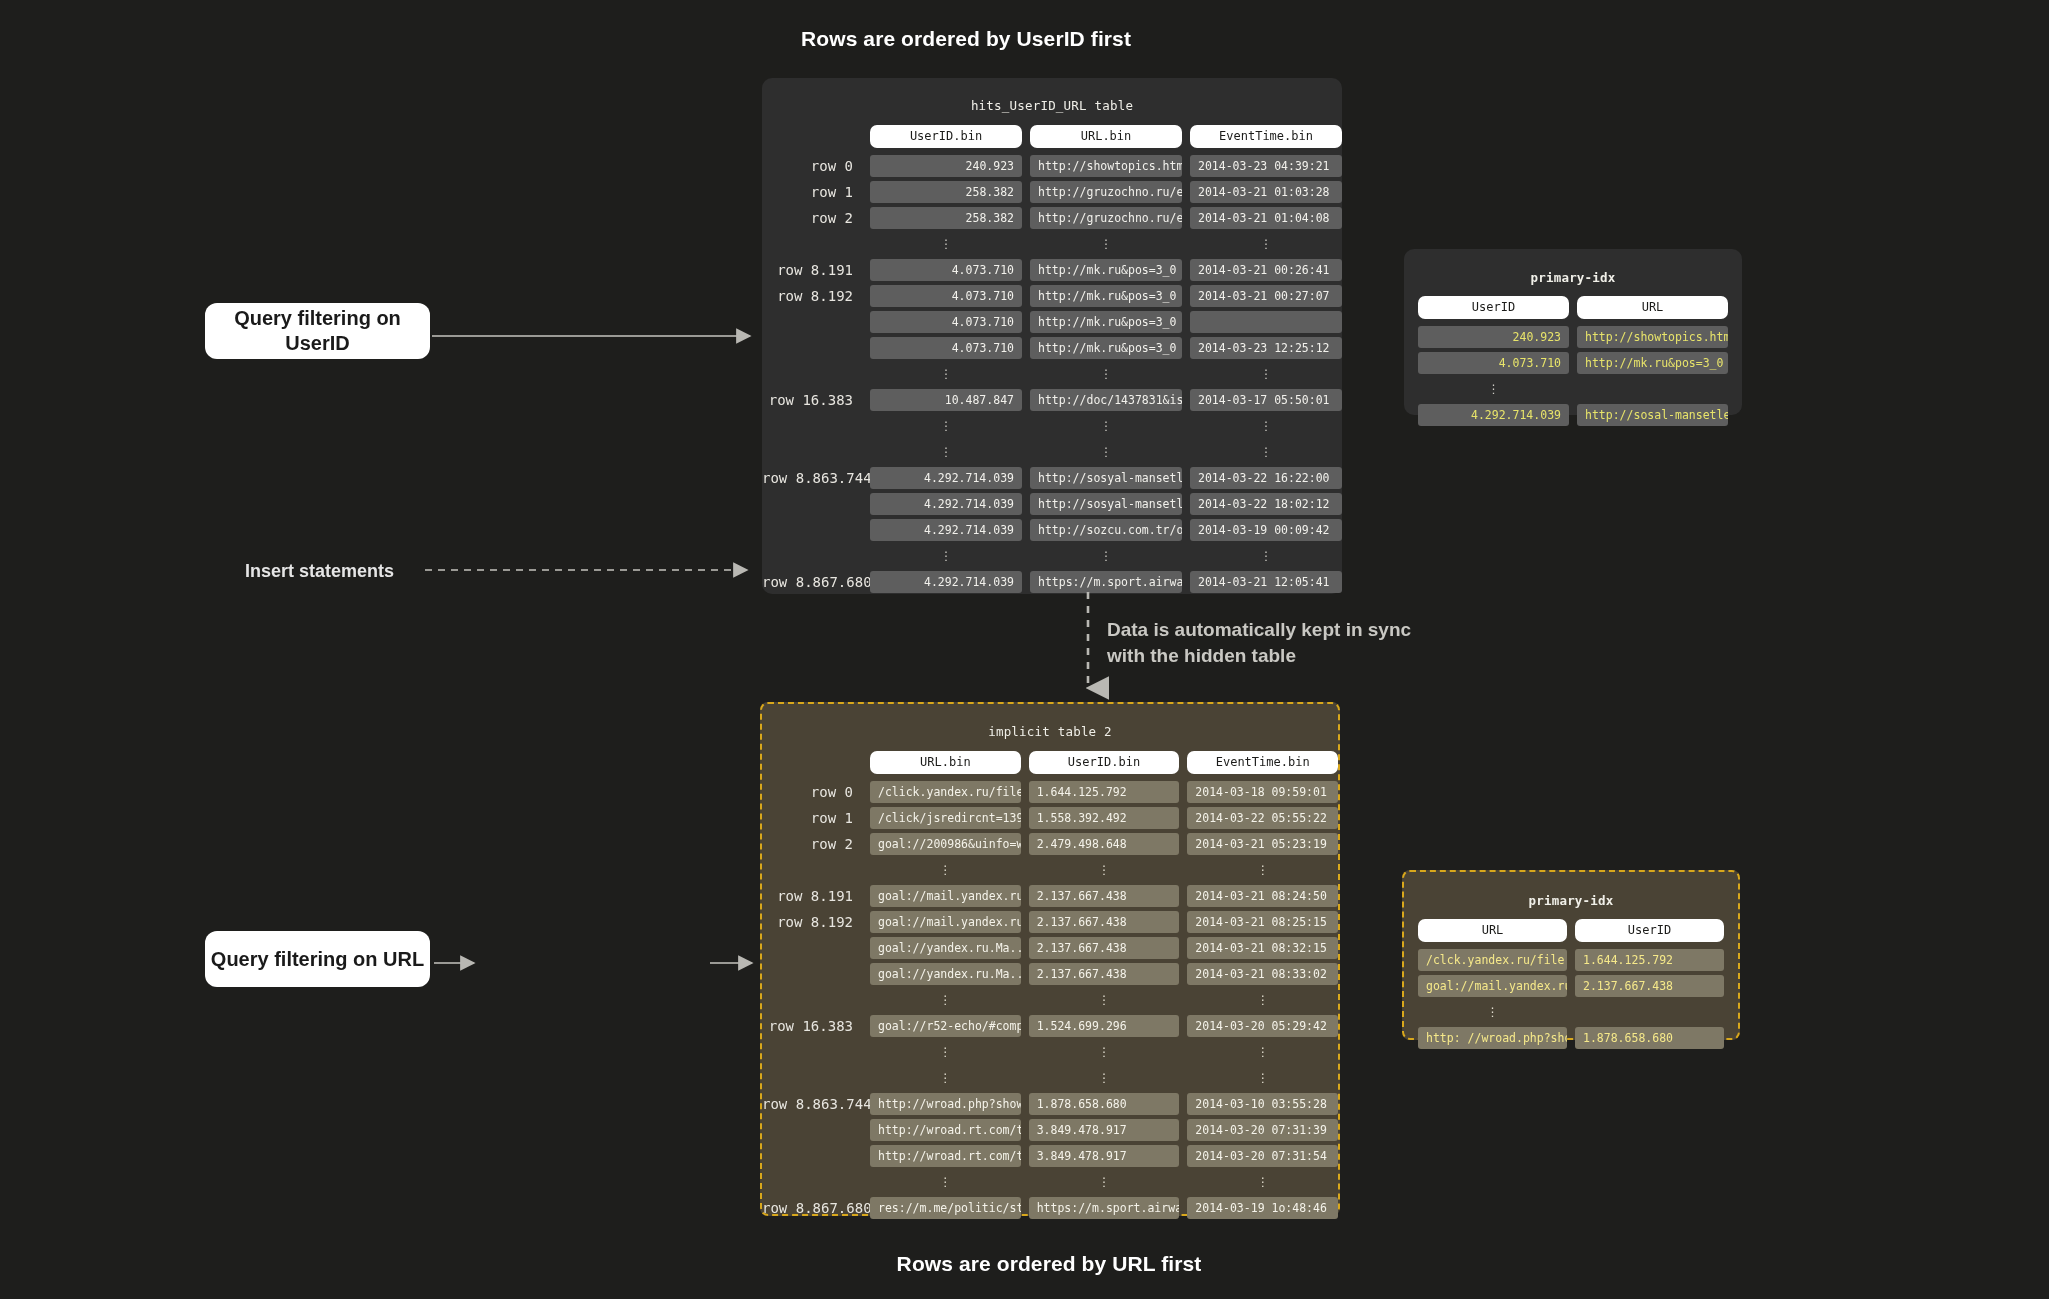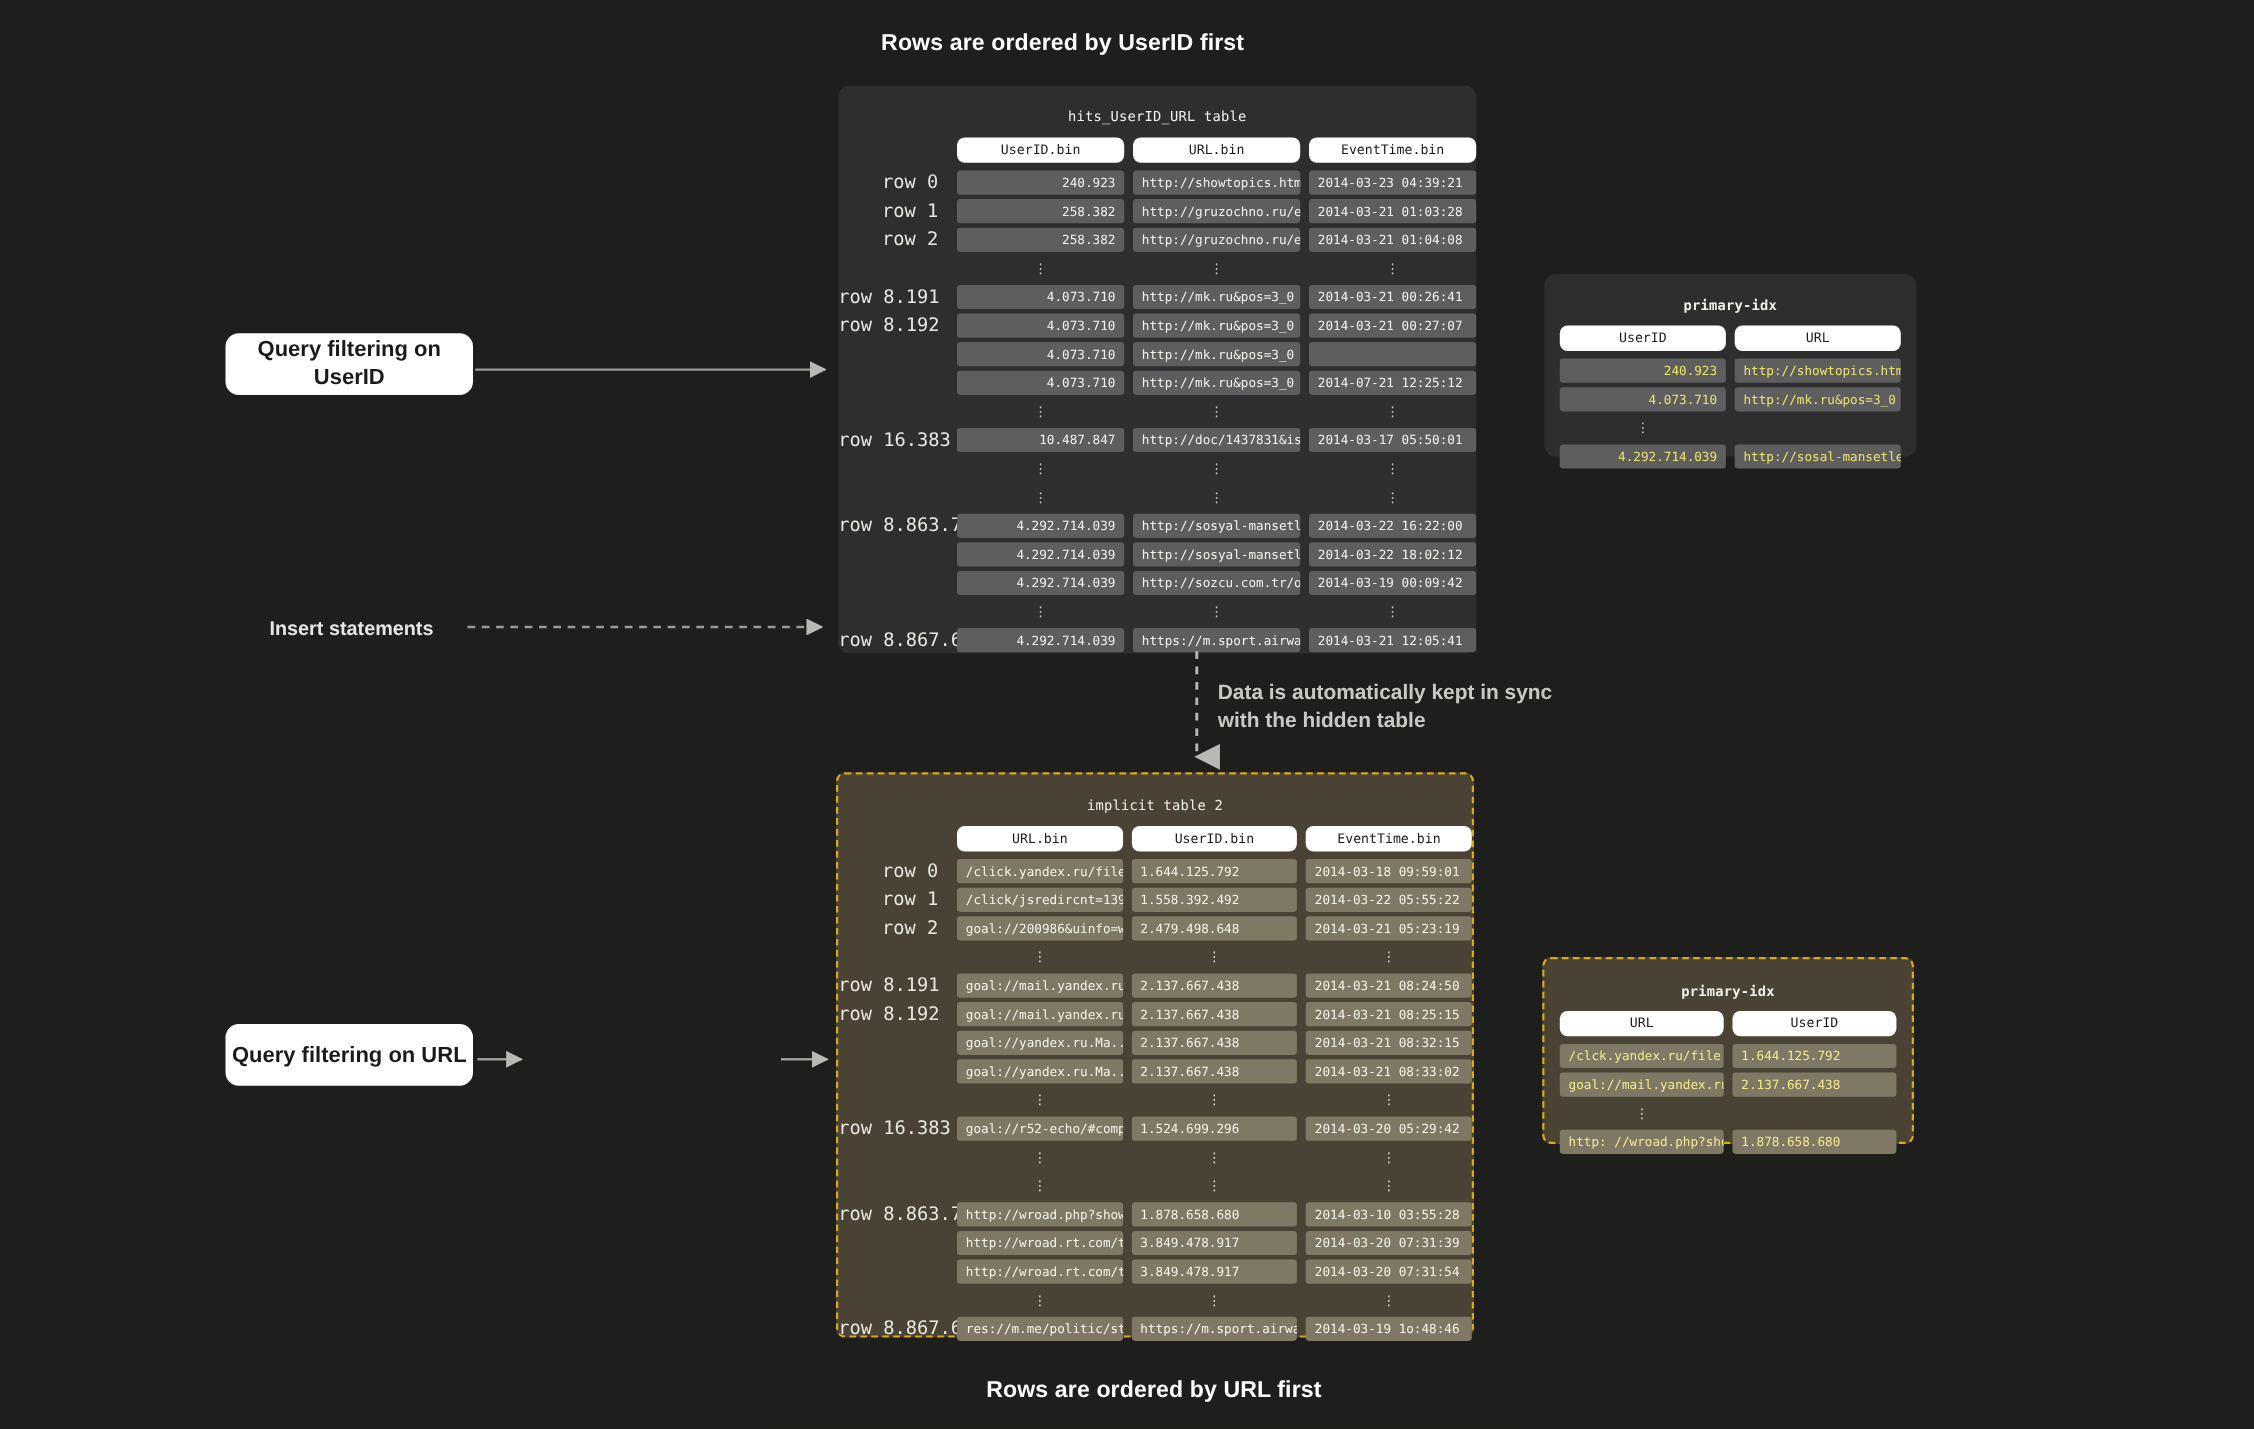--- a/index.html
+++ b/index.html
@@ -46,21 +46,21 @@
   .tbl { width: 100%; }
   .trow {
     display: grid;
     grid-template-columns: 100px 8px 1fr 8px 1fr 8px 1fr;
     align-items: center;
     height: 26px;
   }
   .trow.headrow { height: 27px; margin-bottom: 3px; }
   .rowlabel {
     font-family: "DejaVu Sans Mono", monospace;
-    font-size: 17px;
+    font-size: 14px;
     color: #e8e6e0;
     text-align: right;
     padding-right: 9px;
     white-space: nowrap;
   }
   .cell {
     font-family: "DejaVu Sans Mono", monospace;
     font-size: 11.5px;
     height: 22px;
     line-height: 22px;
@@ -246,21 +246,21 @@
           <div></div>
           <div class="cell txt" style="color: transparent;"></div>
         </div>
         <div class="trow">
           <div class="rowlabel"></div>
           <div></div>
           <div class="cell num">4.073.710</div>
           <div></div>
           <div class="cell txt">http://mk.ru&amp;pos=3_0</div>
           <div></div>
-          <div class="cell txt">2014-07-21 12:25:12</div>
+          <div class="cell txt">2014-03-23 12:25:12</div>
         </div>
         <div class="trow">
           <div></div>
           <div></div>
           <div class="dots">
             <span>⋮</span>
           </div>
           <div></div>
           <div class="dots">
             <span>⋮</span>

